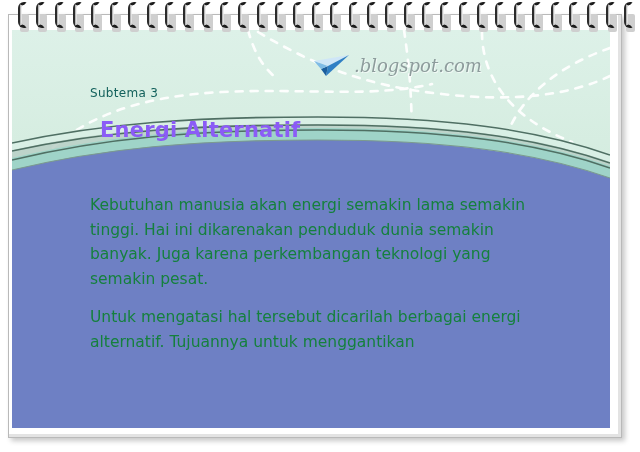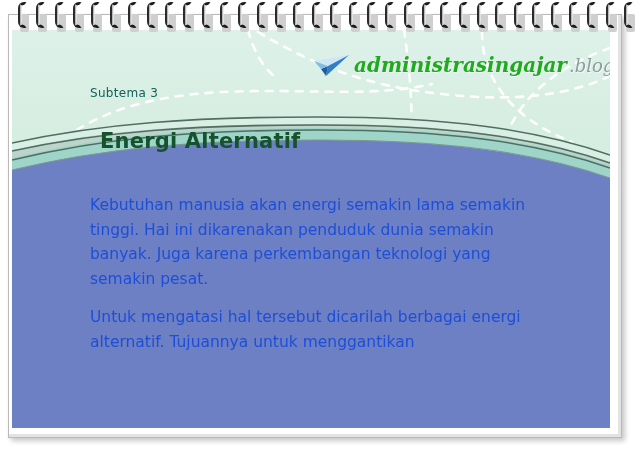--- a/index.html
+++ b/index.html
@@ -133,26 +133,26 @@
     top: 56px;
     z-index: 5;
     font-family: "DejaVu Sans", sans-serif;
     font-size: 12px;
     color: #13615c;
     letter-spacing: .3px;
   }
   #title {
     position: absolute;
     left: 88px;
-    top: 99px;
+    top: 88px;
     z-index: 5;
     font-family: "DejaVu Sans", sans-serif;
     font-size: 21px;
     font-weight: bold;
-    color: #14532d;
+    color: #8b5cf6;
     letter-spacing: .2px;
   }
 
   
   #watermark {
     position: absolute;
     left: 300px;
     top: 22px;
     z-index: 5;
     display: flex;
@@ -182,21 +182,21 @@
     position: absolute;
     left: 78px;
     top: 163px;
     width: 470px;
     z-index: 5;
   }
   .para {
     font-family: "DejaVu Sans", sans-serif;
     font-size: 15.5px;
     line-height: 24.5px;
-    color: #1d4ed8;
+    color: #15803d;
     margin: 0 0 14px 0;
   }
 </style>
 </head>
 <body>
 
 <div id="page">
 
   <div id="sheet">
     <div id="sheet-inner-edge"></div>
@@ -242,21 +242,20 @@
     <div id="subtema">Subtema 3</div>
     <div id="title">Energi Alternatif</div>
 
     <div id="watermark">
       <svg id="plane-icon" width="40" height="26" viewBox="0 0 40 26">
         <polygon points="2,9 37,3 16,14" fill="#cfe6f7"></polygon>
         <polygon points="37,3 16,14 14,24" fill="#2f7fc4"></polygon>
         <polygon points="16,14 14,24 9,17" fill="#1b5e9e"></polygon>
         <polygon points="2,9 16,14 9,17" fill="#7fbbe5"></polygon>
       </svg>
-      <span id="wm-brand">administrasingajar</span>
       <span id="wm-domain">.blogspot.com</span>
     </div>
 
     <div id="paragraphs">
       <p class="para">Kebutuhan manusia akan energi semakin lama semakin tinggi. Hai ini dikarenakan penduduk dunia semakin banyak. Juga karena perkembangan teknologi yang semakin pesat.</p>
       <p class="para">Untuk mengatasi hal tersebut dicarilah berbagai energi alternatif. Tujuannya untuk menggantikan</p>
     </div>
 
   </div>
 

